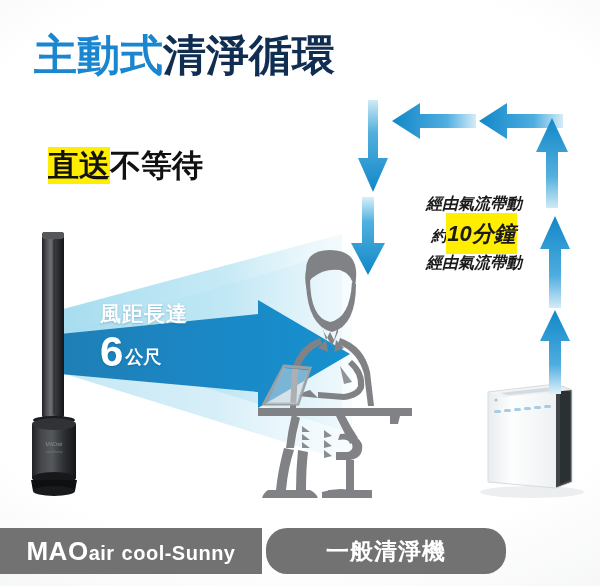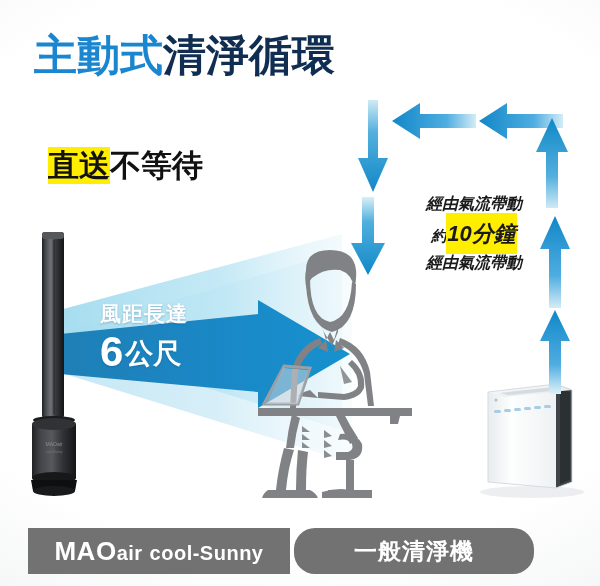--- a/index.html
+++ b/index.html
@@ -63,39 +63,39 @@
   
   #cone-label{
     position:absolute;left:74px;top:303px;
     color:#ffffff;line-height:1;
     text-shadow:0 1px 2px rgba(0,60,100,.25);
     margin-left:26px;
   }
   #cone-label .l1{font-size:21px;font-weight:bold;letter-spacing:1px;display:block;}
   #cone-label .l2{display:block;margin-top:7px;}
   #cone-label .num{font-size:42px;font-weight:bold;vertical-align:-3px;}
-  #cone-label .unit{font-size:28px;font-weight:bold;margin-left:2px;}
+  #cone-label .unit{font-size:18px;font-weight:bold;margin-left:2px;}
 
   
   #fan{position:absolute;left:18px;top:228px;width:72px;height:270px;}
 
   
   #purifier{position:absolute;left:474px;top:366px;width:118px;height:132px;}
 
   
   #person{position:absolute;left:240px;top:248px;width:190px;height:250px;}
 
   
   .arrow{position:absolute;}
 
   
   #bottom{
     position:absolute;left:0;bottom:12px;
     width:506px;height:46px;
-    display:flex;align-items:flex-end;padding-left:28px;
+    display:flex;align-items:flex-end;
   }
   #bottom .cell{
     height:46px;display:flex;align-items:center;justify-content:center;
     background:#727272;color:#ffffff;
   }
   #bottom .cell.left{width:311px;}
   #bottom .cell.right{width:285px;margin-left:4px;border-radius:21px;}
   #brand{font-size:24px;letter-spacing:.5px;white-space:nowrap;}
   #brand .b1{font-weight:bold;font-size:26px;}
   #brand .b2{font-weight:bold;font-size:20px;}

